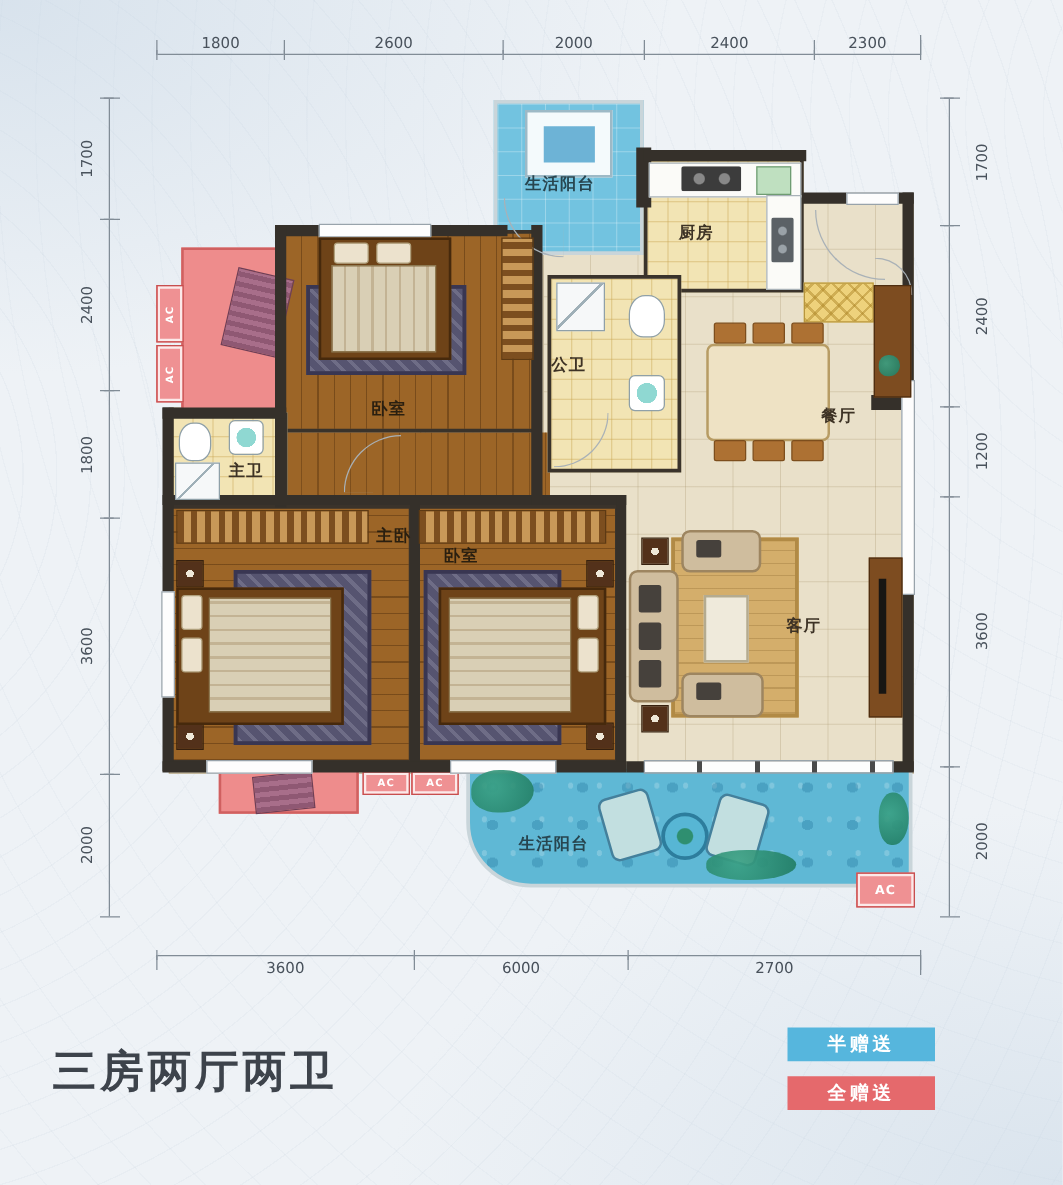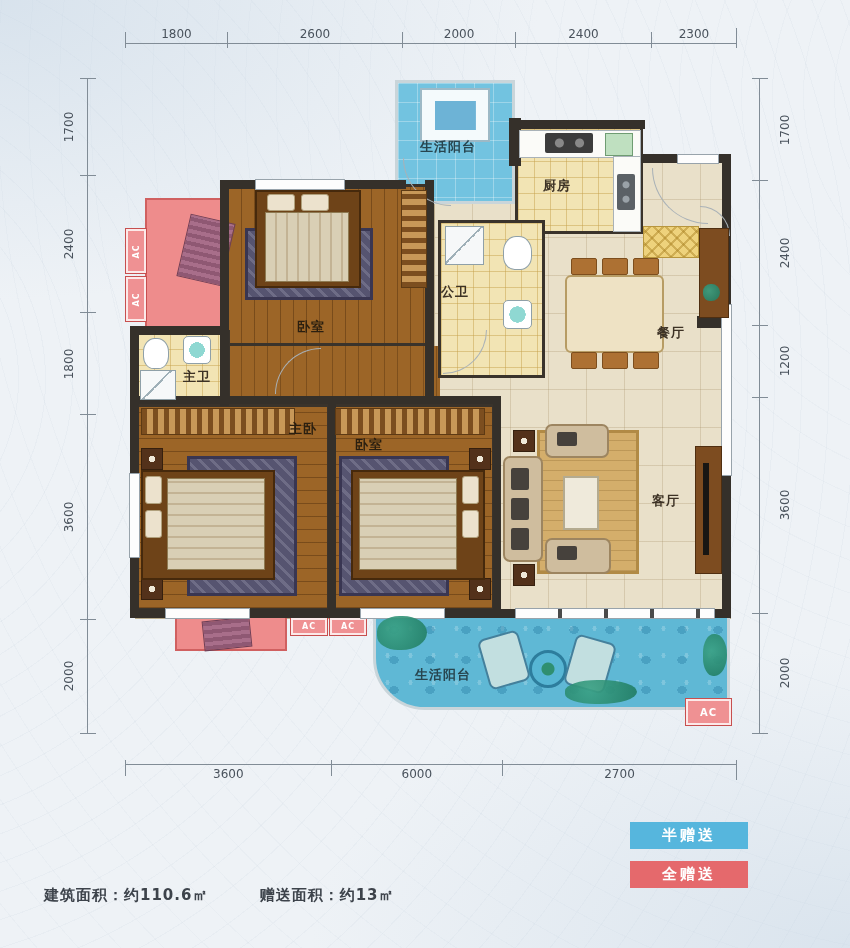--- a/index.html
+++ b/index.html
@@ -354,30 +354,27 @@
     <div class="plant" style="left:252px;top:538px;width:50px;height:34px"></div>
     <div class="plant" style="left:440px;top:602px;width:72px;height:24px"></div>
     <div class="plant" style="left:578px;top:556px;width:24px;height:42px"></div>
 
     <span class="lbl on-blue" style="left:295px;top:60px">生活阳台</span>
     <span class="lbl" style="left:418px;top:99px">厨房</span>
     <span class="lbl" style="left:316px;top:205px">公卫</span>
     <span class="lbl" style="left:532px;top:246px">餐厅</span>
     <span class="lbl on-wood" style="left:172px;top:240px">卧室</span>
     <span class="lbl" style="left:58px;top:290px">主卫</span>
-    <span class="lbl on-wood" style="left:164px;top:342px">主卧</span>
+    <span class="lbl on-wood" style="left:176px;top:342px">主卧</span>
     <span class="lbl on-wood" style="left:230px;top:358px">卧室</span>
-    <span class="lbl" style="left:527px;top:414px">客厅</span>
+    <span class="lbl" style="left:504px;top:414px">客厅</span>
     <span class="lbl on-blue" style="left:290px;top:588px">生活阳台</span>
   </div>
 
-  <div id="area-line">
-    <span>建筑面积：约110.6㎡</span>
-    <span>赠送面积：约13㎡</span>
-  </div>
+  <div id="plan-title">三房两厅两卫</div>
 
   <div class="legend-box" style="top: 822px; background: rgb(86, 182, 221);">
     <span>半赠送</span>
   </div>
   <div class="legend-box" style="top: 861px; background: rgb(229, 105, 108);">
     <span>全赠送</span>
   </div>
 
 </div>
 

